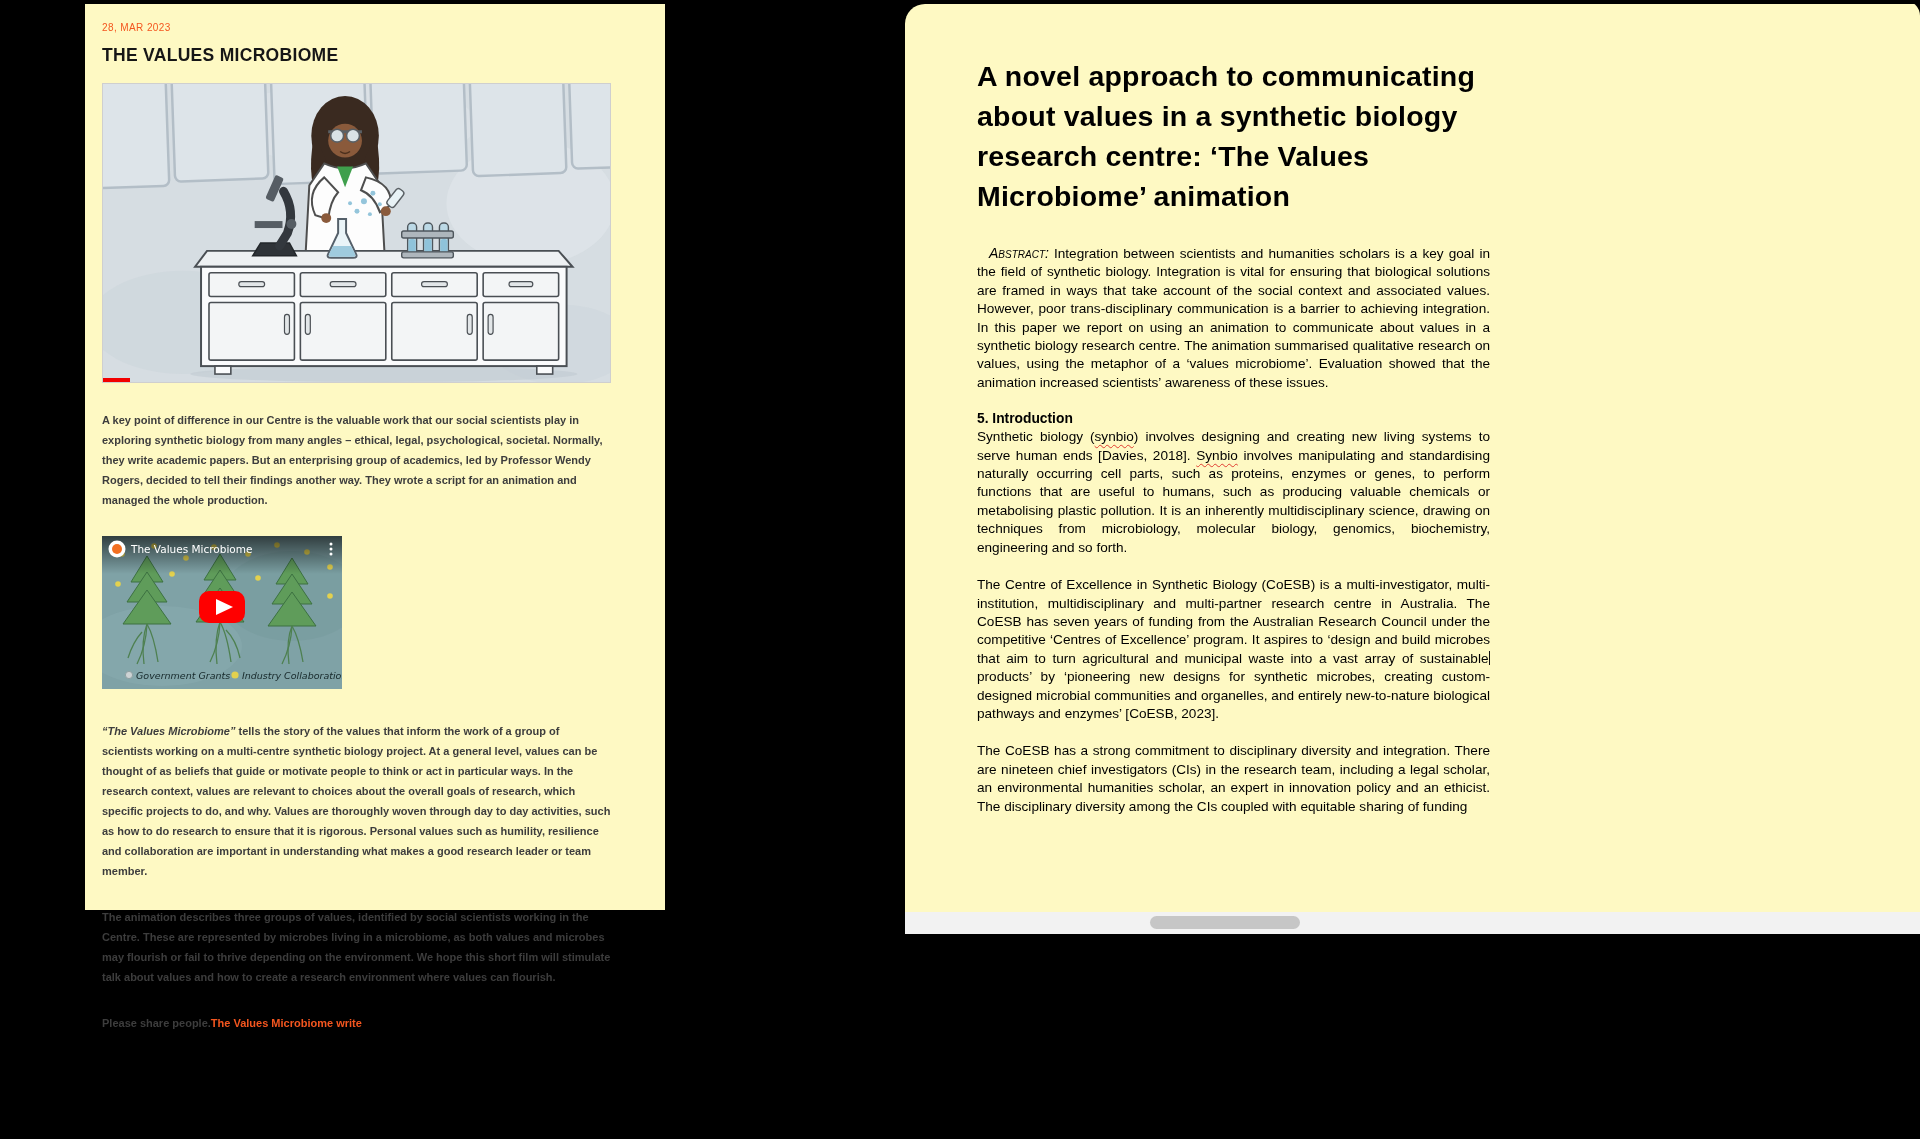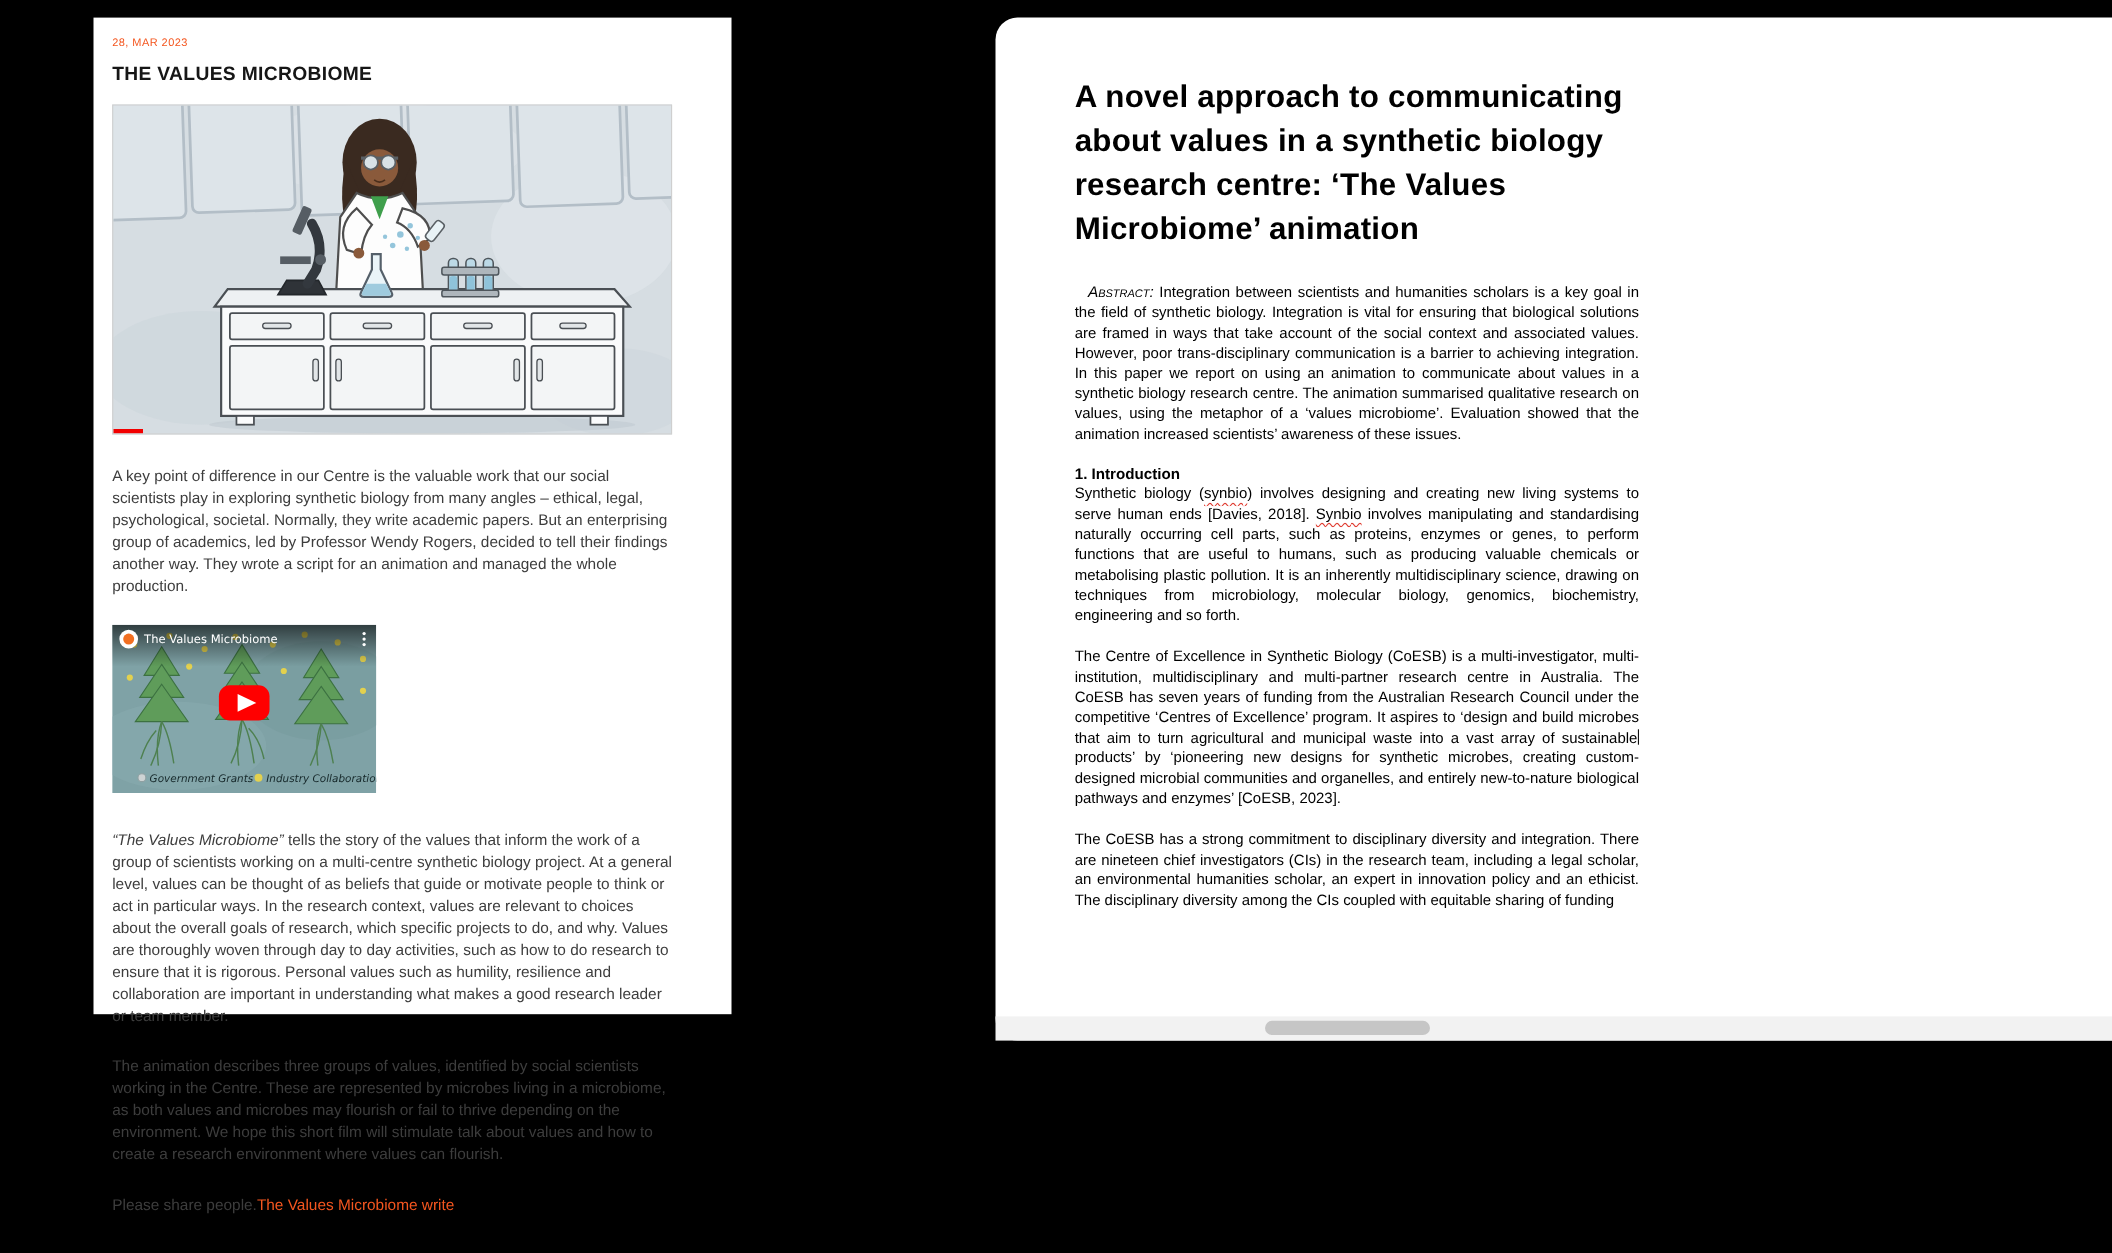--- a/index.html
+++ b/index.html
@@ -1,30 +1,30 @@
 <!DOCTYPE html>
 <html><head>
 <meta charset="utf-8">
 <style>
   html,body{margin:0;padding:0;background:#000;}
   .canvas{position:relative;width:1920px;height:1139px;background:#000;border-radius:16px;overflow:hidden;
           font-family:"Liberation Sans",sans-serif;}
-  .panel{position:absolute;top:16px;background:#ffffff;}
+  .panel{position:absolute;top:4px;background:#fef9c3;}
   .panel.left{left:85px;width:580px;height:906px;}
   .panel.right{left:905px;width:1189px;height:930px;border-radius:20px;}
 
   
   .post{padding:18px 52px 0 17px;}
   .date{font-size:10px;color:#f4561f;letter-spacing:.4px;margin:0 0 12px;}
   .post-title{font-size:17.5px;font-weight:700;color:#161616;letter-spacing:.3px;margin:0 0 17px;}
   .hero{position:relative;width:509px;height:300px;border:1px solid #cfcfcf;box-sizing:border-box;
         background:#d6dde2;margin-bottom:27px;overflow:hidden;}
   .hero svg{display:block;width:100%;height:100%;}
   .progress{position:absolute;left:0;bottom:0;width:27px;height:4px;background:#f20000;}
-  .post p{font-size:14px;line-height:20px;color:#3d3d3d;margin:0 0 26px;width:509px;}
+  .post p{font-size:11px;line-height:20px;color:#3d3d3d;margin:0 0 26px;width:509px;font-weight:bold;}
   .embed{position:relative;width:240px;height:153px;margin:2px 0 32px;cursor:pointer;}
   .embed svg{display:block;width:100%;height:100%;}
   .share{margin-top:0;}
   .link{color:#f4561f;text-decoration:none;cursor:pointer;}
   .lead-italic{font-style:italic;}
 
   
   .paper{margin:52px 0 0 72px;width:513px;}
   .paper-title{font-size:28.5px;line-height:40px;font-weight:700;color:#000;margin:0 0 28px;letter-spacing:.2px;}
   .paper p{font-size:13.6px;line-height:18.4px;text-align:justify;color:#000;margin:0 0 19px;}
@@ -251,21 +251,21 @@
     </div>
   </section>
 
   <section class="panel right">
     <div class="paper">
       <h1 class="paper-title">A novel approach to communicating about values in a synthetic biology research centre: ‘The Values Microbiome’ animation</h1>
 
       <p><span class="abs-label">Abstract:</span><span> Integration between scientists and humanities scholars is a key goal in the field of synthetic biology. Integration is vital for ensuring that biological solutions are framed in ways that take account of the social context and associated values. However, poor trans-disciplinary communication is a barrier to achieving integration. In this paper we report on using an animation to communicate about values in a synthetic biology research centre. The animation summarised qualitative research on values, using the metaphor of a ‘values microbiome’. Evaluation showed that the animation increased scientists’ awareness of these issues.</span></p>
 
 
-      <div class="section-head">1. Introduction</div>
+      <div class="section-head">5. Introduction</div>
 
       <p><span>Synthetic biology (</span><span class="sp">synbio</span><span>) involves designing and creating new living systems to serve human ends [Davies, 2018]. </span><span class="sp">Synbio</span><span> involves manipulating and standardising naturally occurring cell parts, such as proteins, enzymes or genes, to perform functions that are useful to humans, such as producing valuable chemicals or metabolising plastic pollution. It is an inherently multidisciplinary science, drawing on techniques from microbiology, molecular biology, genomics, biochemistry, engineering and so forth.</span></p>
 
       <p><span>The Centre of Excellence in Synthetic Biology (CoESB) is a multi-investigator, multi-institution, multidisciplinary and multi-partner research centre in Australia. The CoESB has seven years of funding from the Australian Research Council under the competitive ‘Centres of Excellence’ program. It aspires to ‘design and build microbes that aim to turn agricultural and municipal waste into a vast array of sustainable</span><span class="caret"></span><span> products’ by ‘pioneering new designs for synthetic microbes, creating custom-designed microbial communities and organelles, and entirely new-to-nature biological pathways and enzymes’ [CoESB, 2023].</span></p>
 
       <p>The CoESB has a strong commitment to disciplinary diversity and integration. There are nineteen chief investigators (CIs) in the research team, including a legal scholar, an environmental humanities scholar, an expert in innovation policy and an ethicist. The disciplinary diversity among the CIs coupled with equitable sharing of funding</p>
     </div>
 
     <div class="scroll-track">
       <div class="scroll-thumb"></div>

